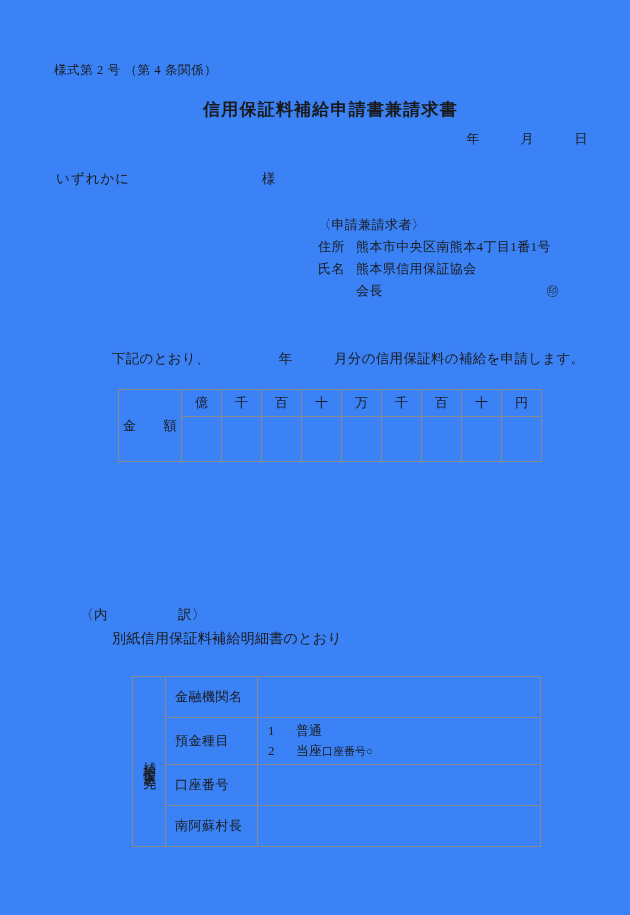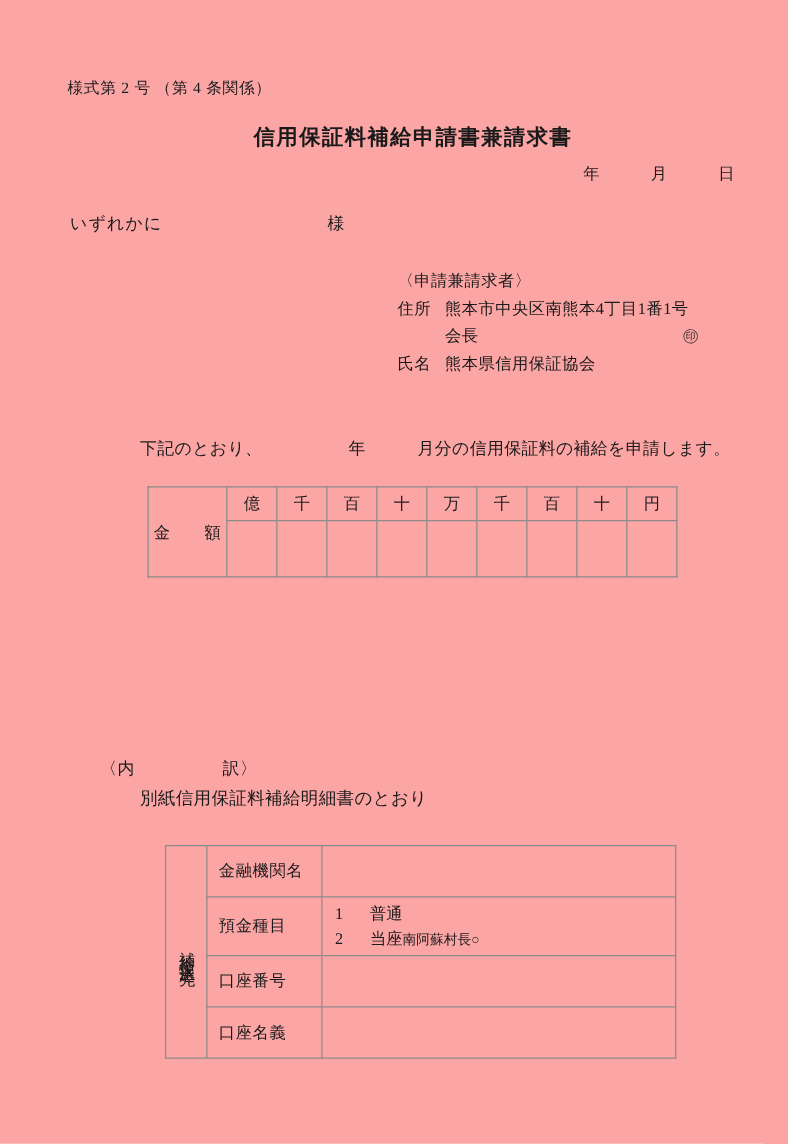--- a/index.html
+++ b/index.html
@@ -11,21 +11,21 @@
     width: 630px;
     height: 915px;
     position: relative;
     font-family: "Liberation Serif", "DejaVu Serif", serif;
     color: #1a1a1a;
     overflow: hidden;
   }
   .page {
     position: absolute;
     inset: 0;
-    background: #fca5a5;
+    background: #3b82f6;
   }
 
   
   .abs { position: absolute; white-space: pre; }
   .form-no {
     left: 54px; top: 62px;
     font-size: 12.5px;
     letter-spacing: 0.6px;
   }
   .doc-title {
@@ -176,22 +176,22 @@
   <div class="abs doc-title">信用保証料補給申請書兼請求書</div>
 
   <div class="abs date-line">年　　　月　　　日</div>
 
   <div class="abs addressee">いずれかに</div>
   <div class="abs addressee-suffix">様</div>
 
   <div class="applicant">
     <div class="row">〈申請兼請求者〉</div>
     <div class="row"><span class="lbl">住所</span><span>熊本市中央区南熊本4丁目1番1号</span></div>
+    <div class="row"><span class="lbl">氏名</span><span>熊本県信用保証協会</span></div>
     <div class="row"><span class="lbl"></span><span>会長</span><span class="seal">㊞</span></div>
-    <div class="row"><span class="lbl">氏名</span><span>熊本県信用保証協会</span></div>
   </div>
 
   <div class="abs request-line">下記のとおり、　　　　　年　　　月分の信用保証料の補給を申請します。</div>
 
   <table class="amount-table">
     <tbody>
         <tr>
       <td class="label-cell" rowspan="2">金　　額</td>
       <td class="unit">億</td>
       <td class="unit">千</td>
@@ -225,27 +225,27 @@
     <tbody>
         <tr>
       <td class="vlabel" rowspan="4"><span class="vtext">補給金振込先</span></td>
       <td class="rowlabel">金融機関名</td>
       <td class="rowvalue"></td>
     </tr>
     <tr class="deposit">
       <td class="rowlabel">預金種目</td>
       <td class="rowvalue">
         <div class="opt-line"><span class="opt-num">1</span><span>普通</span></div>
-        <div class="opt-line"><span class="opt-num">2</span><span>当座</span><span class="opt-hint">南阿蘇村長○</span></div>
+        <div class="opt-line"><span class="opt-num">2</span><span>当座</span><span class="opt-hint">口座番号○</span></div>
       </td>
     </tr>
     <tr>
       <td class="rowlabel">口座番号</td>
       <td class="rowvalue"></td>
     </tr>
     <tr>
-      <td class="rowlabel">口座名義</td>
+      <td class="rowlabel">南阿蘇村長</td>
       <td class="rowvalue"></td>
     </tr>
   </tbody>
     </table>
 
 </div>
 
 </body></html>

